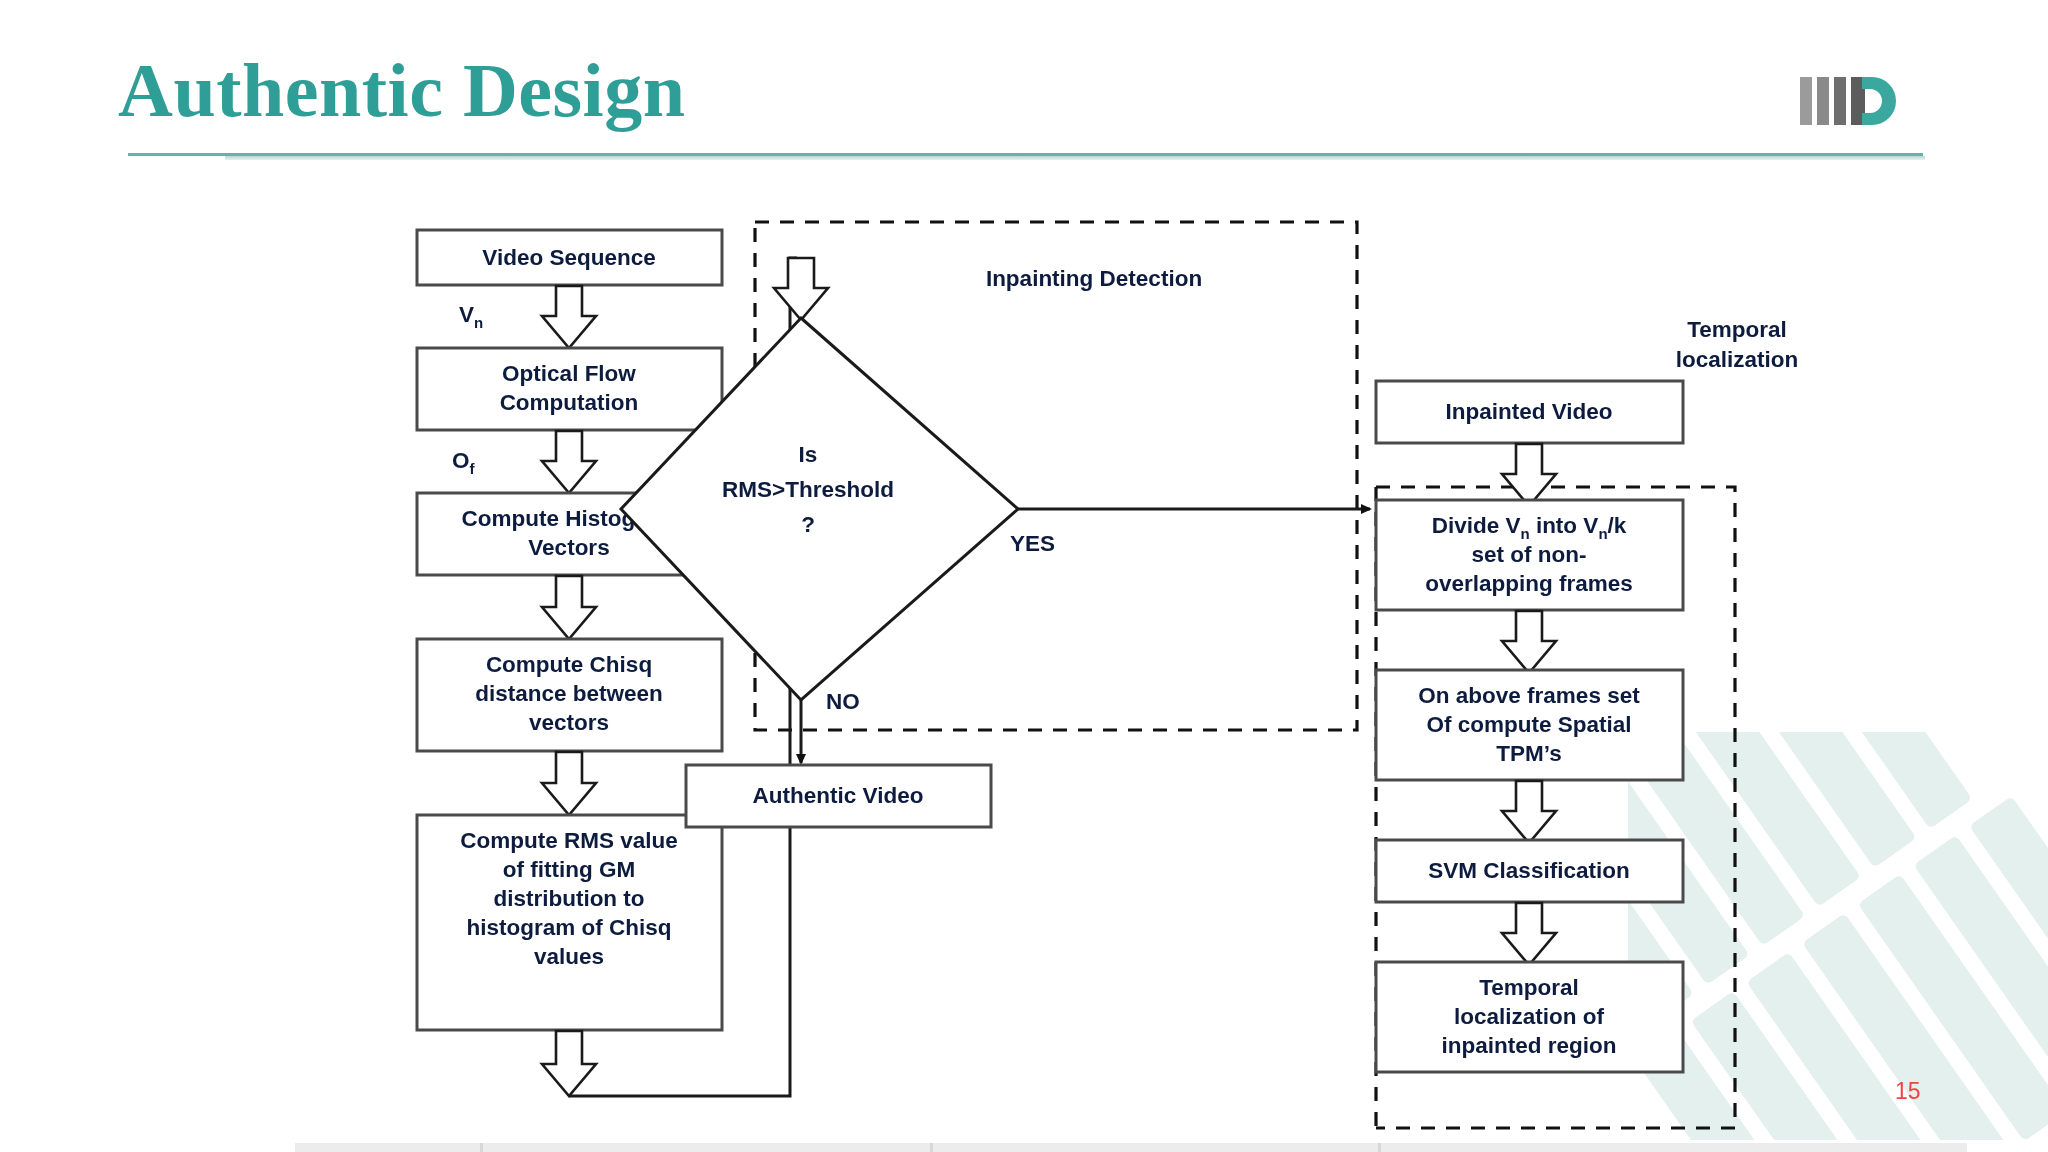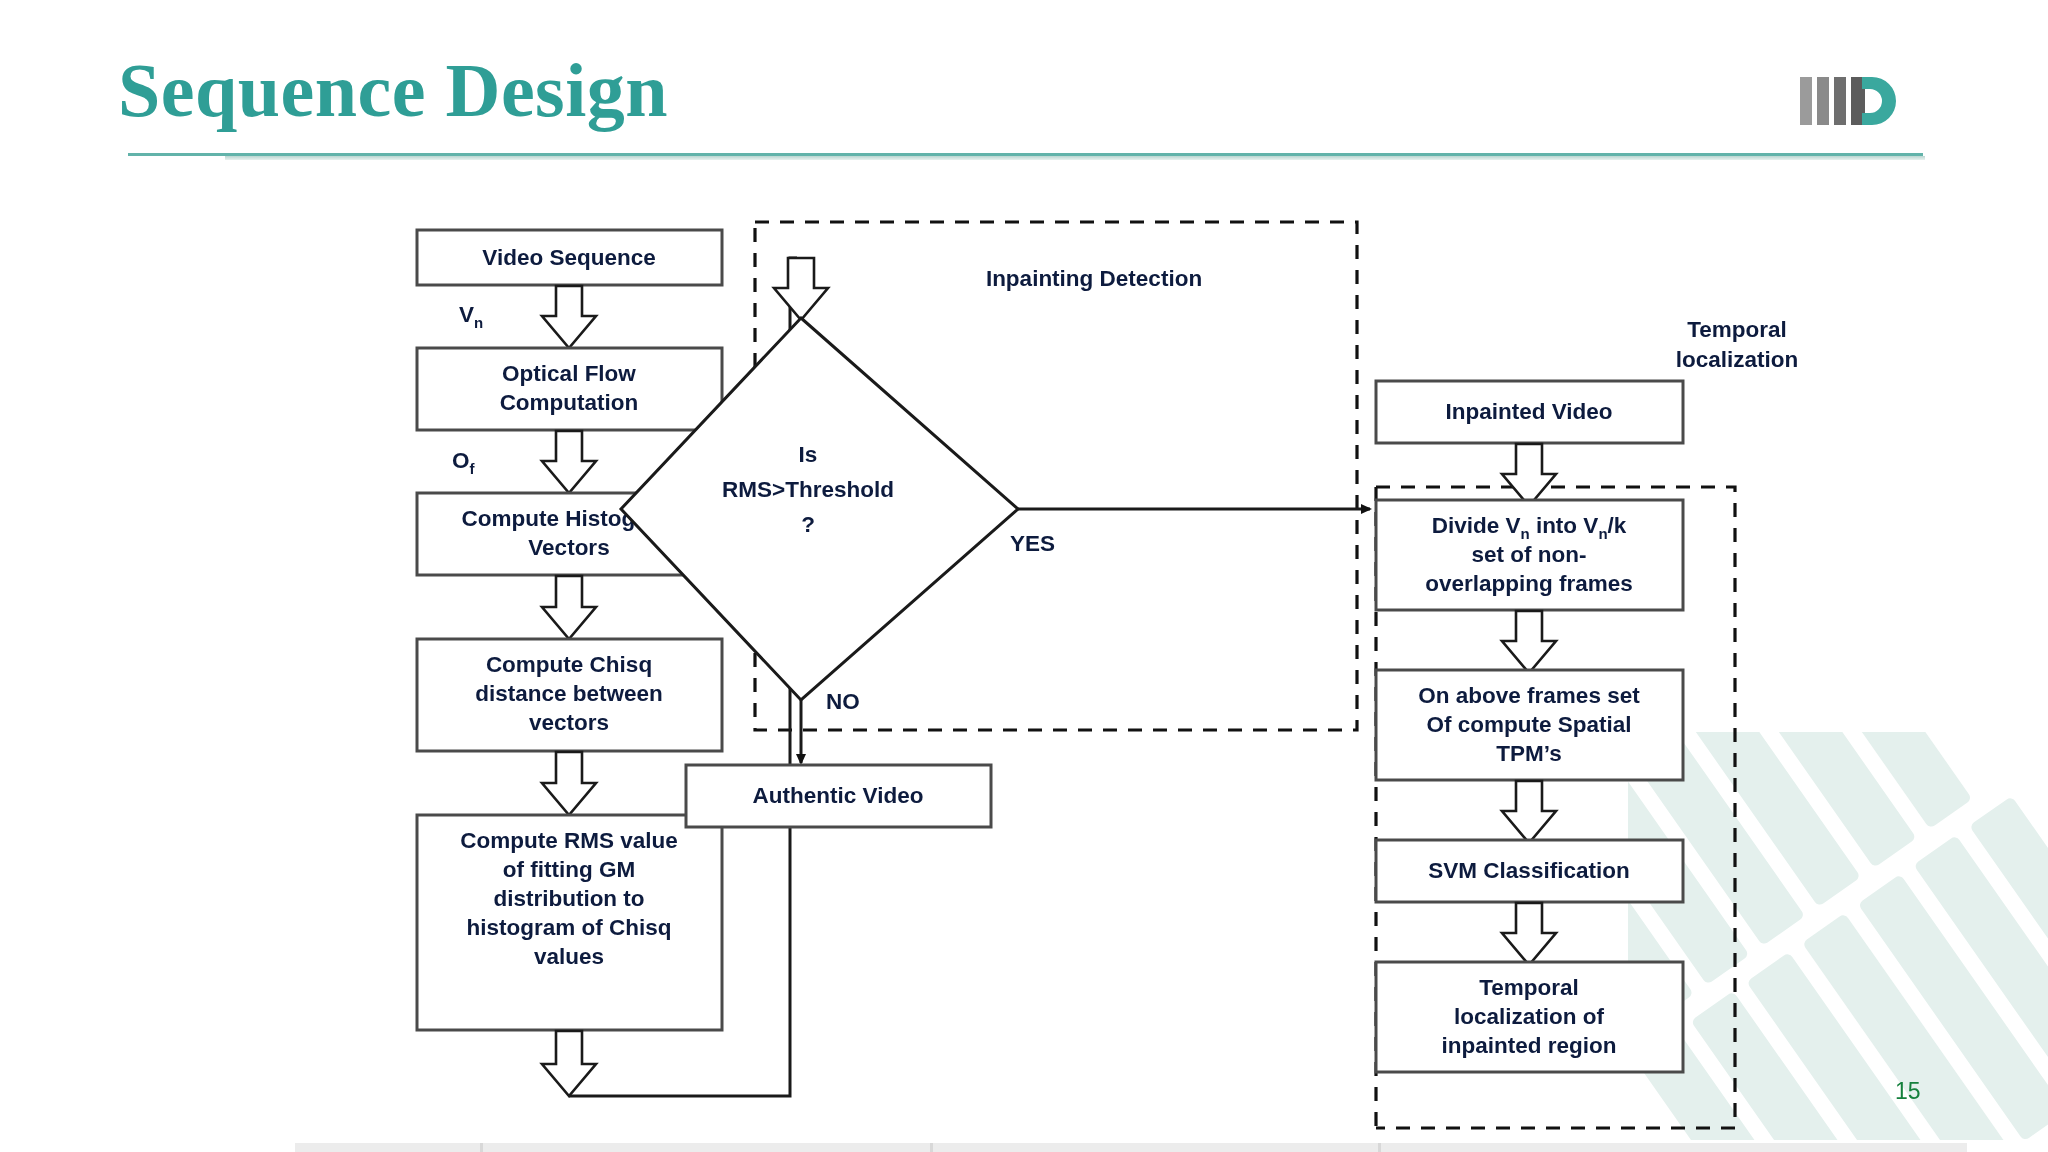--- a/index.html
+++ b/index.html
@@ -28,21 +28,21 @@
     position:absolute;left:128px;top:153px;width:1795px;height:3px;
     background:#62b3aa;z-index:5;
   }
   #title-rule-shadow{
     position:absolute;left:225px;top:156px;width:1700px;height:4px;
     background:linear-gradient(to bottom,#b9d6d1,#e9f1ef);z-index:4;
   }
   
   #page-number{
     position:absolute;left:1895px;top:1078px;
-    font-size:23px;color:#15803d;z-index:6;
+    font-size:23px;color:#ef4444;z-index:6;
   }
   #bottom-strip{
     position:absolute;left:0;bottom:0;width:2048px;height:12px;z-index:3;
   }
   
   #flowchart{position:absolute;left:0;top:0;width:2048px;height:1152px;z-index:2;}
   .fc-box{fill:#ffffff;stroke:#4a4a4a;stroke-width:3;}
   .fc-diamond{fill:#ffffff;stroke:#1a1a1a;stroke-width:3;}
   .fc-dash{fill:none;stroke:#111111;stroke-width:3.2;stroke-dasharray:14 11;}
   .fc-line{fill:none;stroke:#1a1a1a;stroke-width:3;}
@@ -73,21 +73,21 @@
       <rect x="44" y="190" width="52" height="290" rx="6"></rect>
       <rect x="112" y="190" width="52" height="290" rx="6"></rect>
       <rect x="180" y="190" width="52" height="290" rx="6"></rect>
       <rect x="248" y="190" width="52" height="290" rx="6"></rect>
       <rect x="316" y="190" width="52" height="290" rx="6"></rect>
       <rect x="384" y="190" width="52" height="290" rx="6"></rect>
     </g>
   </svg>
 </div>
 
-<div id="slide-title">Sequence Design</div>
+<div id="slide-title">Authentic Design</div>
 
 <div id="logo">
   <svg width="120" height="52" viewBox="0 0 120 52">
     <rect x="0" y="2" width="12" height="48" fill="#9b9b9b"></rect>
     <rect x="17" y="2" width="12" height="48" fill="#8a8a8a"></rect>
     <rect x="34" y="2" width="12" height="48" fill="#6e6e6e"></rect>
     <rect x="51" y="2" width="14" height="48" fill="#5c5c5c"></rect>
     <path d="M62 2 H72 A24 24 0 0 1 72 50 H62 V38 H70 A12 12 0 0 0 70 14 H62 Z" fill="#3aa89e"></path>
   </svg>
 </div>

